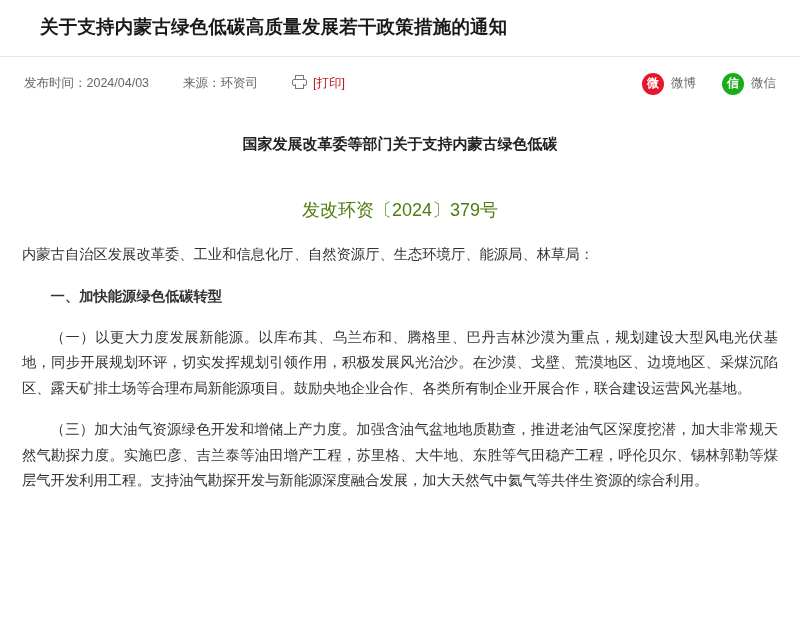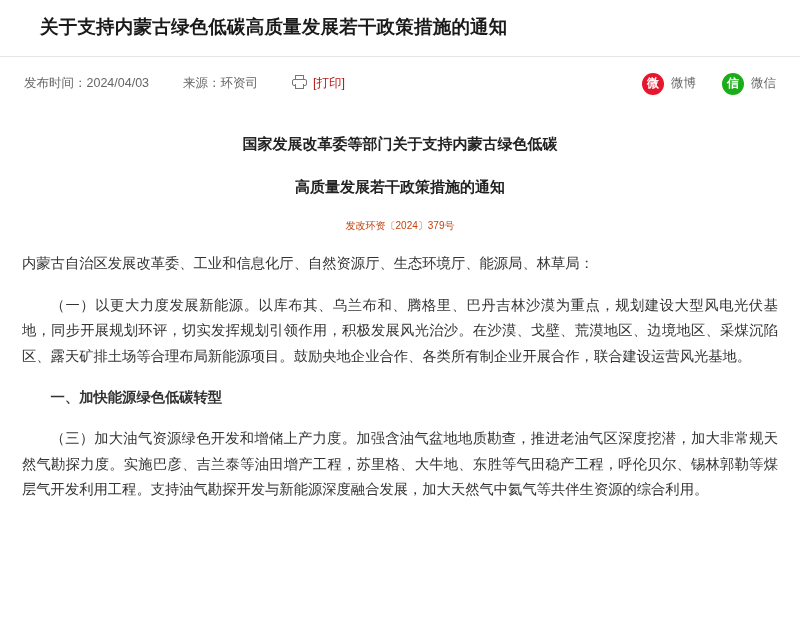--- a/index.html
+++ b/index.html
@@ -116,24 +116,24 @@
   .center-title {
     text-align: center;
     font-weight: bold;
     font-size: 15px;
     line-height: 1.95;
     color: #222;
     margin-top: 14px;
   }
   .doc-number {
     text-align: center;
-    margin-top: 16px;
+    margin-top: 36px;
     margin-bottom: 16px;
-    font-size: 10px;
-    color: #c2410c;
+    font-size: 18px;
+    color: #4d7c0f;
   }
   p.para {
     margin: 16px 0 2px 0;
     text-align: justify;
     text-justify: inter-ideograph;
   }
   p.indent {
     text-indent: 2em;
   }
   .b { font-weight: bold; }
@@ -165,23 +165,22 @@
       <span>微博</span>
     </span>
     <span class="share">
       <span class="circle weixin">信</span>
       <span>微信</span>
     </span>
   </div>
 
   <div class="content">
     <div class="center-title">国家发展改革委等部门关于支持内蒙古绿色低碳</div>
-    <div class="center-title">高质量发展若干政策措施的通知</div>
     <div class="doc-number">发改环资〔2024〕379号</div>
 
     <p class="para">内蒙古自治区发展改革委、工业和信息化厅、自然资源厅、生态环境厅、能源局、林草局：</p>
+    <p class="para indent b">一、加快能源绿色低碳转型</p>
     <p class="para indent">（一）以更大力度发展新能源。以库布其、乌兰布和、腾格里、巴丹吉林沙漠为重点，规划建设大型风电光伏基地，同步开展规划环评，切实发挥规划引领作用，积极发展风光治沙。在沙漠、戈壁、荒漠地区、边境地区、采煤沉陷区、露天矿排土场等合理布局新能源项目。鼓励央地企业合作、各类所有制企业开展合作，联合建设运营风光基地。</p>
-    <p class="para indent b">一、加快能源绿色低碳转型</p>
     <p class="para indent">（三）加大油气资源绿色开发和增储上产力度。加强含油气盆地地质勘查，推进老油气区深度挖潜，加大非常规天然气勘探力度。实施巴彦、吉兰泰等油田增产工程，苏里格、大牛地、东胜等气田稳产工程，呼伦贝尔、锡林郭勒等煤层气开发利用工程。支持油气勘探开发与新能源深度融合发展，加大天然气中氦气等共伴生资源的综合利用。</p>
 
   </div>
 
 </div>
 
 </body></html>

